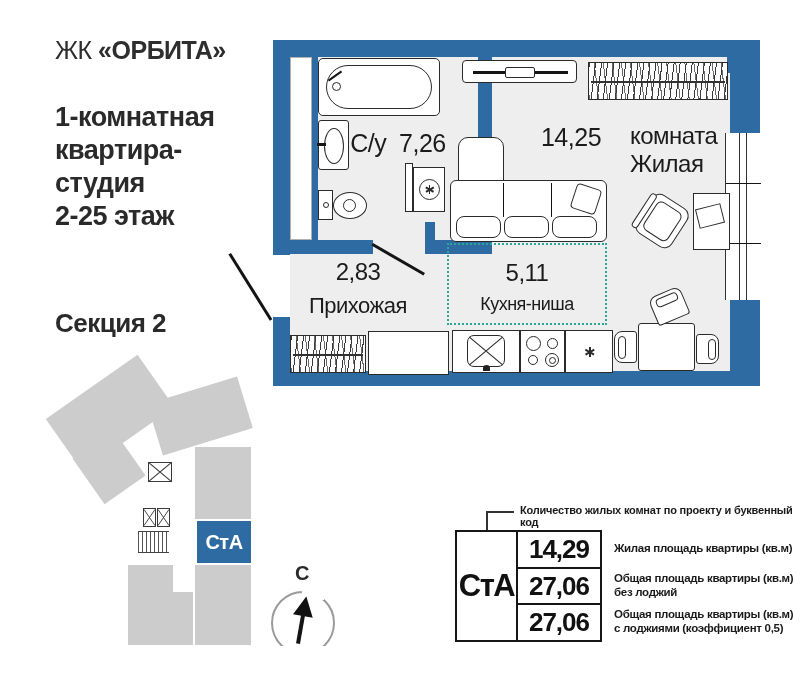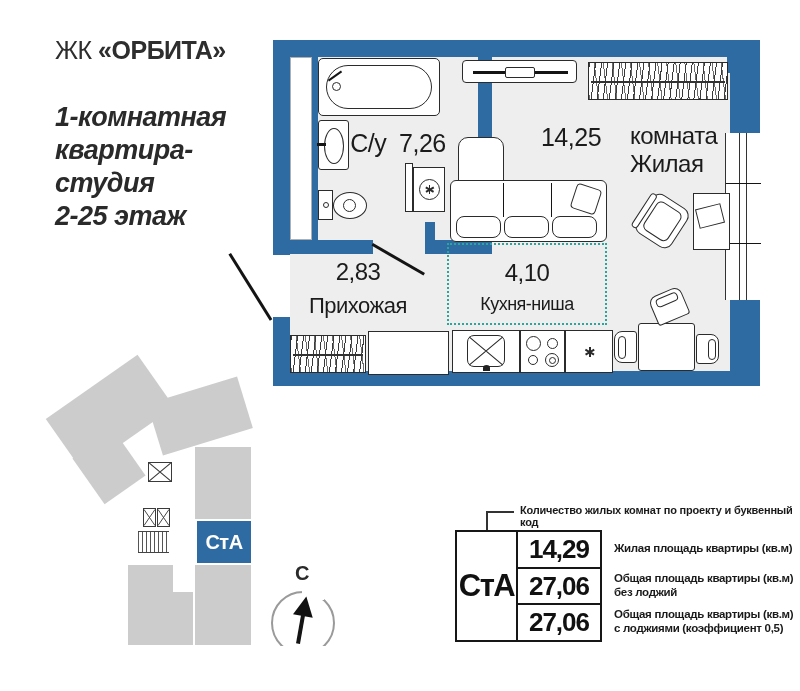--- a/index.html
+++ b/index.html
@@ -25,26 +25,27 @@
 </style>
 </head>
 <body>
 
 <div class="canvas">
 
   <div class="txt" style="left:55px; top:36px; font-size:25px; color:#2e2e2e;">
     <span style="font-weight:normal;">ЖК</span>
     <span style="font-weight:bold;">«ОРБИТА»</span>
   </div>
-  <div class="txt" style="left:55px; top:101px; font-size:27px; font-weight:bold; line-height:33px; color:#2a2a2a;font-style:italic;">
+  <div class="txt" style="left:55px; top:101px; font-size:27px; font-weight:bold; line-height:33px; color:#2a2a2a;">
     <div>1-комнатная</div>
     <div>квартира-</div>
     <div>студия</div>
     <div>2-25 этаж</div>
   </div>
+  <div class="txt" style="left:55px; top:308px; font-size:26px; font-weight:bold; color:#2a2a2a;">Секция 2</div>
 
   <div class="line" style="left:231px; top:253px; width:78px; height:2.5px; transform-origin:0 0; transform:rotate(58deg);"></div>
 
   <div class="abs" style="left:273px; top:40px; width:487px; height:346px; background:#efeeee;">
 
     <div class="wall" style="left:0; top:0; width:487px; height:17px;"></div>
     <div class="wall" style="left:454px; top:17px; width:33px; height:16px;"></div>
     <div class="wall" style="left:457px; top:0; width:30px; height:346px;"></div>
     <div class="wall" style="left:0; top:331px; width:487px; height:15px;"></div>
     <div class="wall" style="left:0; top:0; width:17px; height:215px;"></div>
@@ -159,21 +160,21 @@
     <div class="txt plan-label" style="left:258px; top:82px; width:80px; font-size:25px;">14,25</div>
     <div class="txt" style="left:357px; top:82px; font-size:24px; line-height:28px;">
       <div>комната</div>
       <div>Жилая</div>
     </div>
     <div class="txt plan-label" style="left:10px; top:218px; width:150px;">
       <div style="font-size:24px;">2,83</div>
       <div style="font-size:22px; margin-top:6px;">Прихожая</div>
     </div>
     <div class="txt plan-label" style="left:174px; top:219px; width:160px;">
-      <div style="font-size:24px;">4,10</div>
+      <div style="font-size:24px;">5,11</div>
       <div style="font-size:18px; margin-top:6px;">Кухня-ниша</div>
     </div>
   </div>
 
   <div class="abs" style="left:50px; top:355px; width:215px; height:295px;">
     <div class="blk" style="left:4px; top:26px; width:112px; height:64px; transform:rotate(-35deg);"></div>
     <div class="blk" style="left:34px; top:84px; width:50px; height:56px; transform:rotate(-35deg);"></div>
     <div class="blk" style="left:103px; top:34px; width:94px; height:54px; transform:rotate(-17deg);"></div>
     <div class="blk" style="left:145px; top:92px; width:56px; height:72px;"></div>
     <div class="blk" style="left:145px; top:210px; width:56px; height:80px;"></div>

